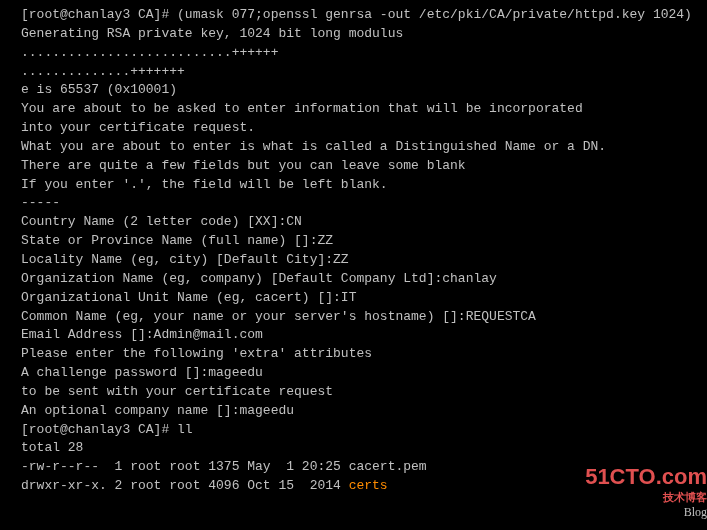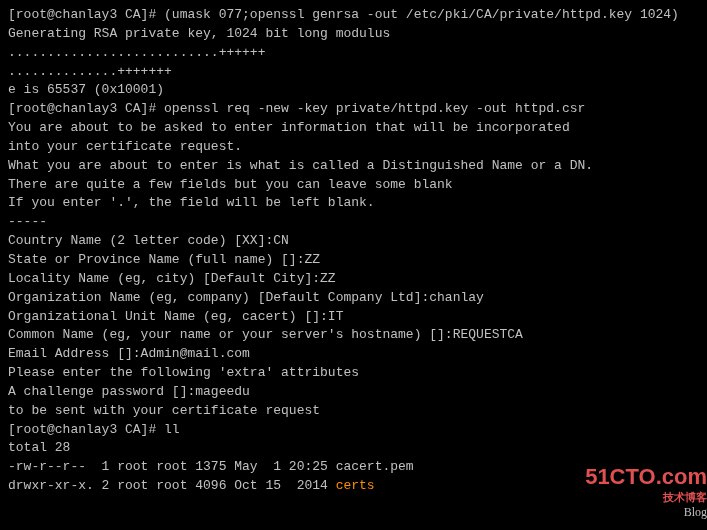--- a/index.html
+++ b/index.html
@@ -13,21 +13,21 @@
       background: #000;
       font-family: 'Courier New', Courier, monospace;
       font-size: 13px;
       overflow: hidden;
     }
     #terminal {
       width: 707px;
       height: 530px;
       background: #000;
       color: #c0c0c0;
-      padding: 6px 8px;
+      padding: 6px 21px;
       position: relative;
       overflow: hidden;
     }
     .line {
       white-space: pre;
       line-height: 1.45;
       color: #c0c0c0;
     }
     .highlight-orange {
       color: #ff8c00;
@@ -59,38 +59,38 @@
 </head>
 <body>
 
 <div id="terminal">
   <div id="lines-container">
       <div class="line">[root@chanlay3 CA]# (umask 077;openssl genrsa -out /etc/pki/CA/private/httpd.key 1024)</div>
       <div class="line">Generating RSA private key, 1024 bit long modulus</div>
       <div class="line">...........................++++++</div>
       <div class="line">..............+++++++</div>
       <div class="line">e is 65537 (0x10001)</div>
-      <div class="line">[root@chanlay3 CA]# openssl req -new -key private/httpd.key -out httpd.csr</div>
       <div class="line">You are about to be asked to enter information that will be incorporated</div>
       <div class="line">into your certificate request.</div>
       <div class="line">What you are about to enter is what is called a Distinguished Name or a DN.</div>
       <div class="line">There are quite a few fields but you can leave some blank</div>
       <div class="line">If you enter '.', the field will be left blank.</div>
       <div class="line">-----</div>
       <div class="line">Country Name (2 letter code) [XX]:CN</div>
       <div class="line">State or Province Name (full name) []:ZZ</div>
       <div class="line">Locality Name (eg, city) [Default City]:ZZ</div>
       <div class="line">Organization Name (eg, company) [Default Company Ltd]:chanlay</div>
       <div class="line">Organizational Unit Name (eg, cacert) []:IT</div>
       <div class="line">Common Name (eg, your name or your server's hostname) []:REQUESTCA</div>
       <div class="line">Email Address []:Admin@mail.com</div>
       <div class="line"></div>
       <div class="line">Please enter the following 'extra' attributes</div>
       <div class="line">A challenge password []:mageedu</div>
       <div class="line">to be sent with your certificate request</div>
+      <div class="line">An optional company name []:mageedu</div>
       <div class="line">[root@chanlay3 CA]# ll</div>
       <div class="line">total 28</div>
       <div class="line">-rw-r--r--  1 root root 1375 May  1 20:25 cacert.pem</div>
       <div class="line"><span>drwxr-xr-x. 2 root root 4096 Oct 15  2014 </span><span class="highlight-orange">certs</span></div>
     </div>
   <div class="watermark">
     <div class="watermark-top">51CTO.com</div>
     <div class="watermark-sub">技术博客</div>
     <div class="watermark-blog">Blog</div>
   </div>

